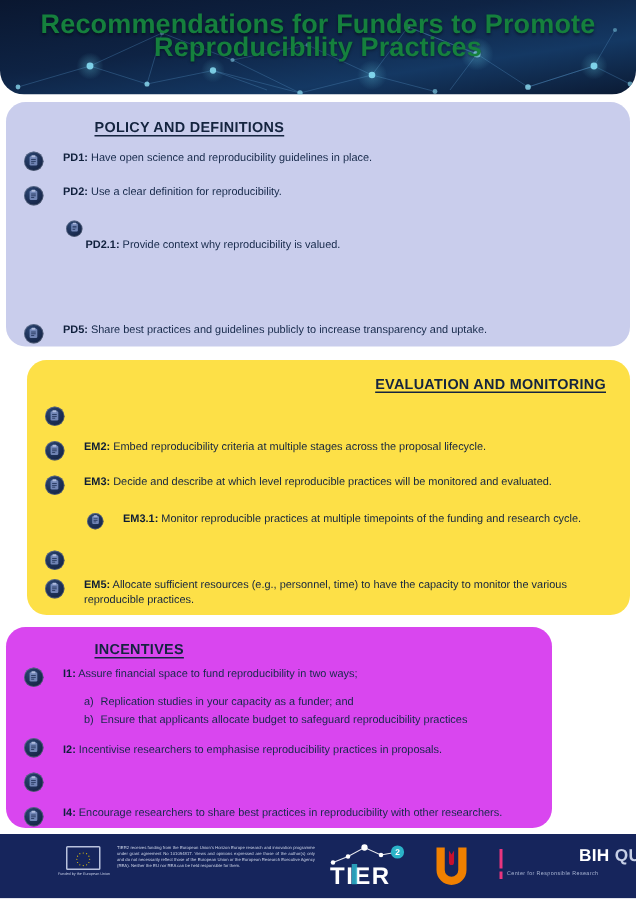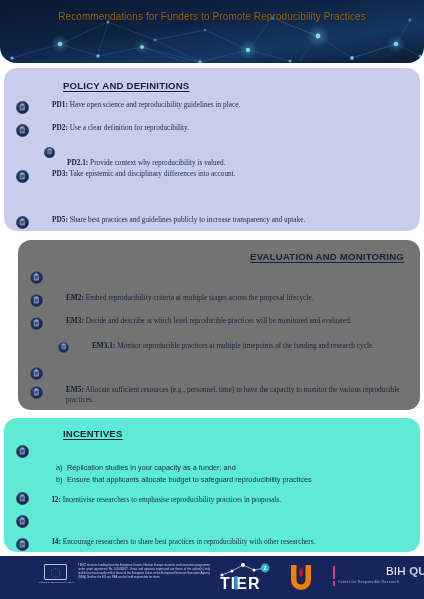--- a/index.html
+++ b/index.html
@@ -15,39 +15,39 @@
   
   .header{
     position:absolute;left:0;top:0;width:424px;height:63px;
     background:linear-gradient(125deg,#0c1b36 0%,#102murky 0%,#0d1e3d 35%,#123057 62%,#0c1c38 100%);
     border-bottom-left-radius:16px;border-bottom-right-radius:16px;
     overflow:hidden;
   }
   .header .netsvg{position:absolute;left:0;top:0;width:424px;height:63px;}
   .header-title{
     position:absolute;left:24px;right:24px;top:9px;
-    text-align:center;color:#a16207;
-    font-size:10px;font-weight:normal;line-height:15px;
+    text-align:center;color:#15803d;
+    font-size:18px;font-weight:bold;line-height:15px;
     letter-spacing:.1px;
     text-shadow:0 1px 2px rgba(0,0,0,.45);
   }
 
   
   .card{position:absolute;box-sizing:border-box;}
   .card-policy{
     left:4px;top:68px;width:416px;height:163px;
     background:#c9cdec;border-radius:13px;
   }
   .card-eval{
     left:18px;top:240px;width:402px;height:170px;
-    background:#737373;border-radius:13px;
+    background:#fde047;border-radius:13px;
   }
   .card-incent{
-    left:4px;top:418px;width:416px;height:134px;
-    background:#5eead4;border-radius:13px;
+    left:4px;top:418px;width:364px;height:134px;
+    background:#d946ef;border-radius:13px;
   }
 
   .sec-title{
     position:absolute;
     font-size:9.6px;font-weight:bold;color:#14243f;
     text-decoration:underline;
     text-underline-offset:2px;
     letter-spacing:.2px;
   }
   .sec-title.left{left:18px;padding-left:41px;}
@@ -60,22 +60,21 @@
   .bullet{
     flex:0 0 auto;
     width:13px;height:13px;border-radius:50%;
     background:radial-gradient(circle at 35% 30%,#2a4572 0%,#1b2d52 55%,#101d38 100%);
     box-shadow:0 0 0 .6px rgba(255,255,255,.22) inset;
     margin-top:.5px;position:relative;
   }
   .bullet svg{position:absolute;left:2.2px;top:2.2px;width:8.6px;height:8.6px;}
   .itext{
     font-size:7.3px;line-height:9.6px;color:#16294a;
-    margin-left:23px;
-    font-family:Liberation Serif, serif;
+    margin-left:13px;
   }
   .itext b{font-weight:bold;color:#0f2murky;color:#102murk;color:#10203c;}
   .eval .itext{color:#14243f;}
   .eval .itext b{color:#0d1c34;}
 
   .sub .bullet{width:11px;height:11px;}
   .sub .bullet svg{left:1.8px;top:1.8px;width:7.4px;height:7.4px;}
 
   .lettered{
     position:absolute;
@@ -105,21 +104,21 @@
     color:#ccd4e8;font-size:2.85px;line-height:4.1px;
     text-align:justify;
   }
 
   .tier-logo{position:absolute;left:218px;top:562px;width:56px;height:30px;}
   .u-logo{position:absolute;left:288px;top:563px;width:26px;height:28px;}
   .bih-logo{position:absolute;left:333px;top:566px;width:84px;height:22px;}
   .bih-bar{position:absolute;left:0;top:0;width:2.2px;height:13px;background:#e8357e;}
   .bih-bar2{position:absolute;left:0;top:14.5px;width:2.2px;height:5px;background:#e8357e;}
   .bih-main{position:absolute;left:5px;top:-1px;font-size:11.5px;letter-spacing:.2px;}
-  .bih-main .b1{color:#ffffff;font-weight:normal;padding-left:48px;}
+  .bih-main .b1{color:#ffffff;font-weight:bold;padding-left:48px;}
   .bih-main .b2{color:#c6cfe6;font-weight:bold;}
   .bih-sub{position:absolute;left:5px;top:14px;color:#aab6d4;font-size:3.6px;letter-spacing:.25px;}
 </style>
 </head>
 <body>
 
 <div class="poster">
 
   <div class="header">
     <svg class="netsvg" viewBox="0 0 424 63">
@@ -211,32 +210,20 @@
             <rect x="2" y="1.4" width="6" height="7.2" rx="1" fill="#7f93c4" fill-opacity=".85"></rect>
             <rect x="3.4" y=".6" width="3.2" height="1.5" rx=".5" fill="#aebbdd"></rect>
             <rect x="3.2" y="3.6" width="3.6" height=".6" fill="#1b2d52"></rect>
             <rect x="3.2" y="5" width="3.6" height=".6" fill="#1b2d52"></rect>
             <rect x="3.2" y="6.4" width="2.4" height=".6" fill="#1b2d52"></rect>
           </svg>
         </span>
       <span class="itext"><b>PD2.1:</b><span> Provide context why reproducibility is valued.</span></span>
     </div>
 
-    <div class="item" style="left:12px;top:101px;width:392px;">
-      <span class="bullet">
-          <svg viewBox="0 0 10 10">
-            <rect x="2" y="1.4" width="6" height="7.2" rx="1" fill="#7f93c4" fill-opacity=".85"></rect>
-            <rect x="3.4" y=".6" width="3.2" height="1.5" rx=".5" fill="#aebbdd"></rect>
-            <rect x="3.2" y="3.6" width="3.6" height=".6" fill="#1b2d52"></rect>
-            <rect x="3.2" y="5" width="3.6" height=".6" fill="#1b2d52"></rect>
-            <rect x="3.2" y="6.4" width="2.4" height=".6" fill="#1b2d52"></rect>
-          </svg>
-        </span>
-      <span class="itext"><b>PD3:</b><span> Take epistemic and disciplinary differences into account.</span></span>
-    </div>
 
 
     <div class="item" style="left:12px;top:147px;width:398px;">
       <span class="bullet">
           <svg viewBox="0 0 10 10">
             <rect x="2" y="1.4" width="6" height="7.2" rx="1" fill="#7f93c4" fill-opacity=".85"></rect>
             <rect x="3.4" y=".6" width="3.2" height="1.5" rx=".5" fill="#aebbdd"></rect>
             <rect x="3.2" y="3.6" width="3.6" height=".6" fill="#1b2d52"></rect>
             <rect x="3.2" y="5" width="3.6" height=".6" fill="#1b2d52"></rect>
             <rect x="3.2" y="6.4" width="2.4" height=".6" fill="#1b2d52"></rect>
@@ -332,20 +319,21 @@
     <div class="item" style="left:12px;top:26px;width:392px;">
       <span class="bullet">
           <svg viewBox="0 0 10 10">
             <rect x="2" y="1.4" width="6" height="7.2" rx="1" fill="#7f93c4" fill-opacity=".85"></rect>
             <rect x="3.4" y=".6" width="3.2" height="1.5" rx=".5" fill="#aebbdd"></rect>
             <rect x="3.2" y="3.6" width="3.6" height=".6" fill="#1b2d52"></rect>
             <rect x="3.2" y="5" width="3.6" height=".6" fill="#1b2d52"></rect>
             <rect x="3.2" y="6.4" width="2.4" height=".6" fill="#1b2d52"></rect>
           </svg>
         </span>
+      <span class="itext"><b>I1:</b><span> Assure financial space to fund reproducibility in two ways;</span></span>
     </div>
 
     <div class="lettered" style="left:52px;top:44px;width:352px;">
       <div class="ln">
         <span class="mark">a)</span>
         <span>Replication studies in your capacity as a funder; and</span>
       </div>
       <div class="ln">
         <span class="mark">b)</span>
         <span>Ensure that applicants allocate budget to safeguard reproducibility practices</span>

